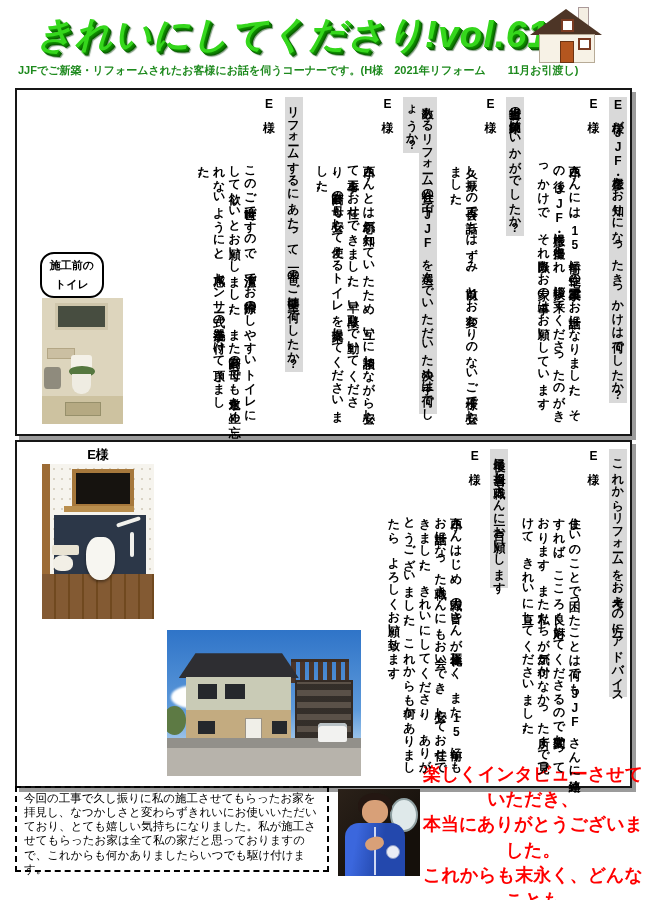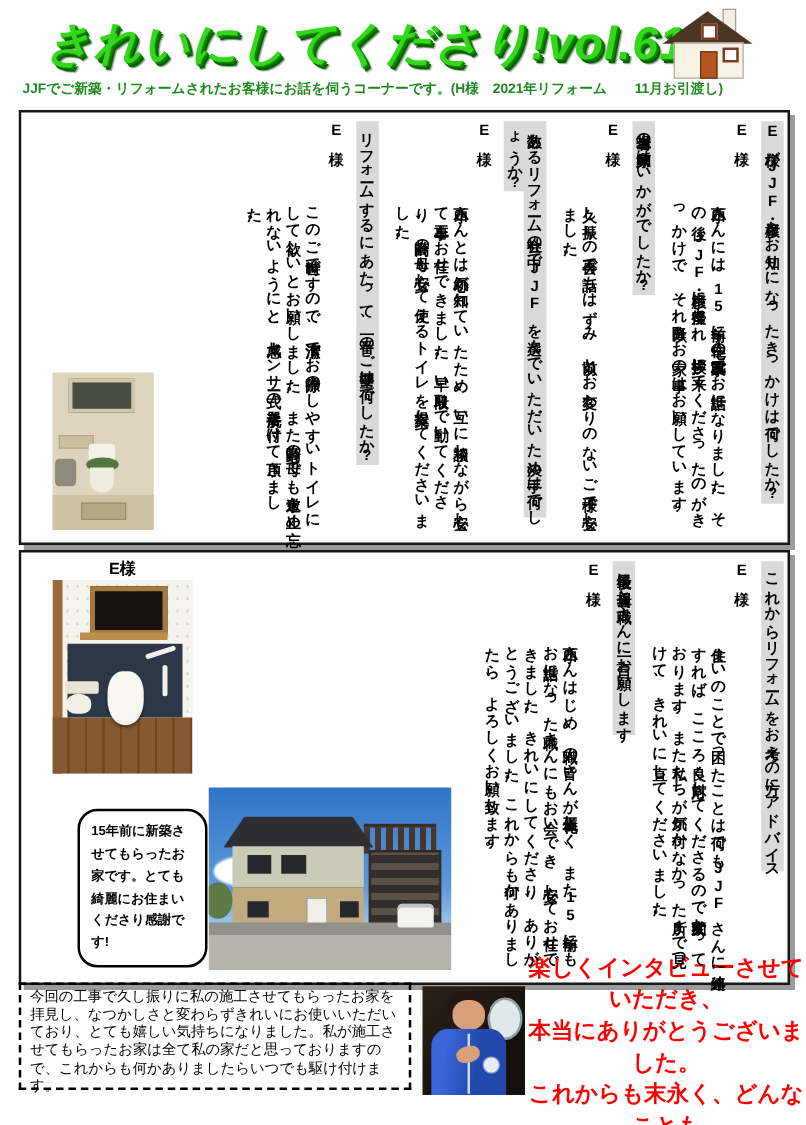--- a/index.html
+++ b/index.html
@@ -153,20 +153,22 @@
       <div class="speaker">E様</div>
       <div class="answer">小西さんとは気心が知れていたため、互いに相談しながら安心して工事をお任せできました。早い段取りで動いてくださり、高齢の母も安心して使えるトイレを提案してくださいました。</div>
     </div>
     <div class="qa">
       <div class="q"><span class="q-bg">リフォームするにあたって、一番のご要望は何でしたか?</span></div>
       <div class="speaker">E様</div>
       <div class="answer">このご時世ですので、清潔でお掃除のしやすいトイレにして欲しいとお願いしました。また高齢の母でも水道を止め忘れないようにと、人感センサー式の手洗器を付けて頂きました。</div>
     </div>
   </div>
 
+  <div class="round-label before-label">施工前の
+トイレ</div>
 
   <div class="photo before-photo">
     <div class="bt-window"></div>
     <div class="bt-shelf"></div>
     <div class="bt-bucket"></div>
     <div class="bt-floor"></div>
     <div class="bt-mat"></div>
     <div class="bt-tank"></div>
     <div class="bt-lid"></div>
     <div class="bt-bowl"></div>
@@ -195,26 +197,20 @@
     <div class="at-beam"></div>
     <div class="at-wall"></div>
     <div class="at-floor"></div>
     <div class="at-counter"></div>
     <div class="at-basin"></div>
     <div class="at-toilet"></div>
     <div class="at-rail1"></div>
     <div class="at-rail2"></div>
   </div>
 
-  <div class="round-label house-label">15年前に新築さ
-せてもらったお
-家です。とても
-綺麗にお住まい
-くださり感謝で
-す!</div>
 
   <div class="photo house-photo">
     <div class="hp-cloud1"></div>
     <div class="hp-cloud2"></div>
     <div class="hp-pergola"></div>
     <div class="hp-roof"></div>
     <div class="hp-upper"></div>
     <div class="hp-win1"></div>
     <div class="hp-win2"></div>
     <div class="hp-lower"></div>

